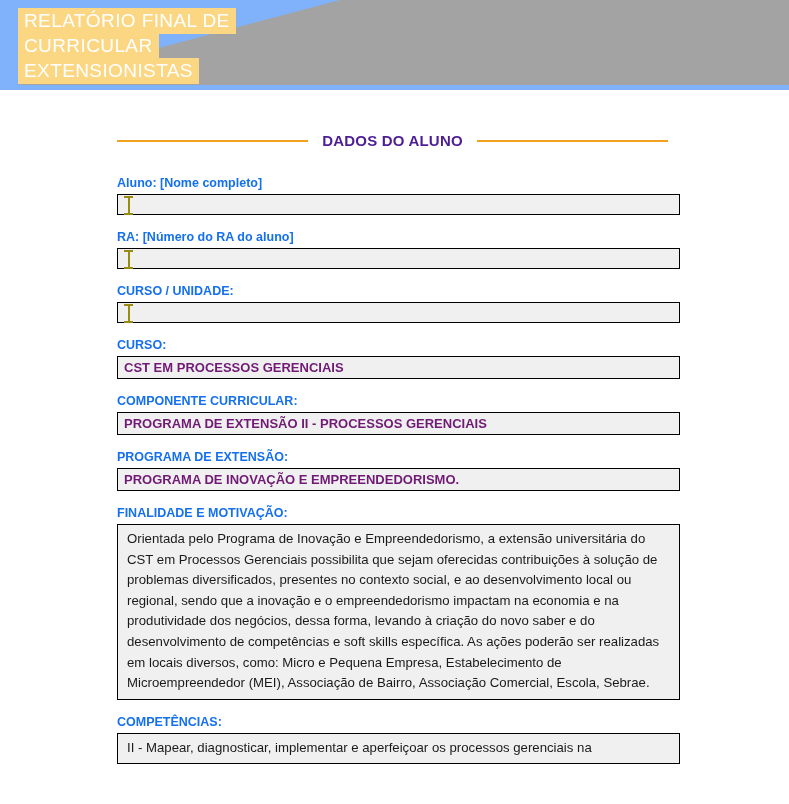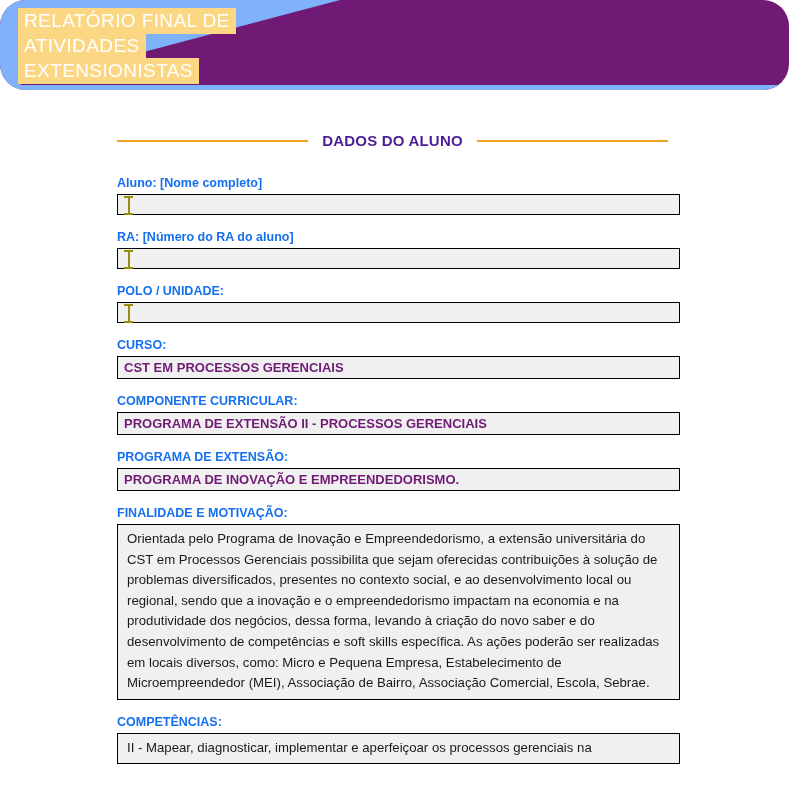--- a/index.html
+++ b/index.html
@@ -13,23 +13,22 @@
     font-family: "Liberation Sans", sans-serif;
     overflow: hidden;
     position: relative;
   }
 
   
   .banner {
     position: relative;
     width: 789px;
     height: 90px;
-    background: #701a75;
+    background: #a3a3a3;
     overflow: hidden;
-    border-radius: 26px;
   }
   .banner-wedge-top {
     position: absolute;
     left: 0;
     top: 0;
     width: 340px;
     height: 90px;
     background: #7fb2fb;
     clip-path: polygon(0 0, 340px 0, 0 90px);
   }
@@ -167,21 +166,21 @@
   .caret .bar-top { top: 0; }
   .caret .bar-bot { bottom: 0; }
 </style>
 </head>
 <body>
 
 <div class="banner">
   <div class="banner-wedge-top"></div>
   <h1 class="banner-title">
     <span class="hl">RELATÓRIO FINAL DE</span><br>
-    <span class="hl">ATIVIDADES</span><br>
+    <span class="hl">CURRICULAR</span><br>
     <span class="hl">EXTENSIONISTAS</span>
   </h1>
   <div class="banner-bottom-strip"></div>
 </div>
 
 <div class="doc">
 
   <div class="section-head">
     <span class="rule left"></span>
     <span class="sh-title">DADOS DO ALUNO</span>
@@ -203,21 +202,21 @@
         <div class="field-label">RA: [Número do RA do aluno]</div>
         <div class="field-box empty">
           <span class="caret">
             <span class="bar-top"></span>
             <span class="stem"></span>
             <span class="bar-bot"></span>
           </span>
         </div>
       </div>
       <div class="field">
-        <div class="field-label">POLO / UNIDADE:</div>
+        <div class="field-label">CURSO / UNIDADE:</div>
         <div class="field-box empty">
           <span class="caret">
             <span class="bar-top"></span>
             <span class="stem"></span>
             <span class="bar-bot"></span>
           </span>
         </div>
       </div>
       <div class="field">
         <div class="field-label">CURSO:</div>

